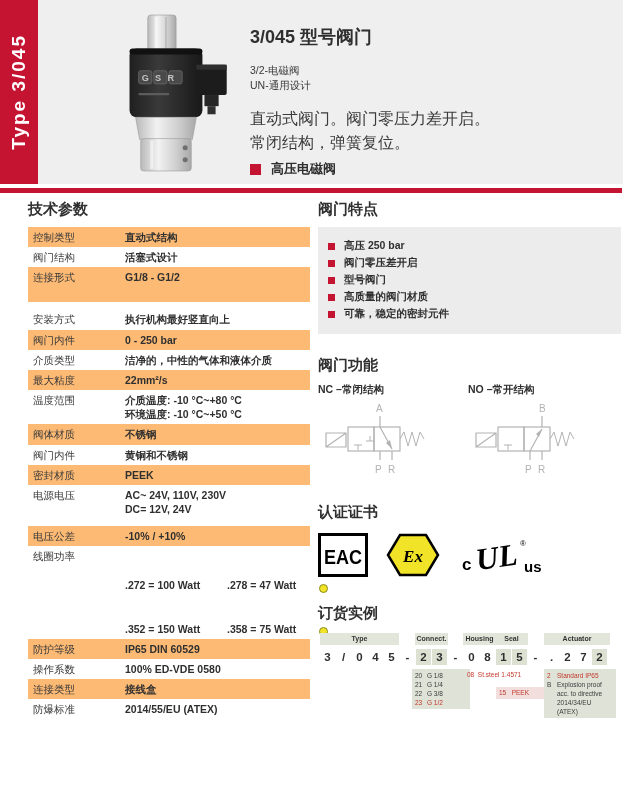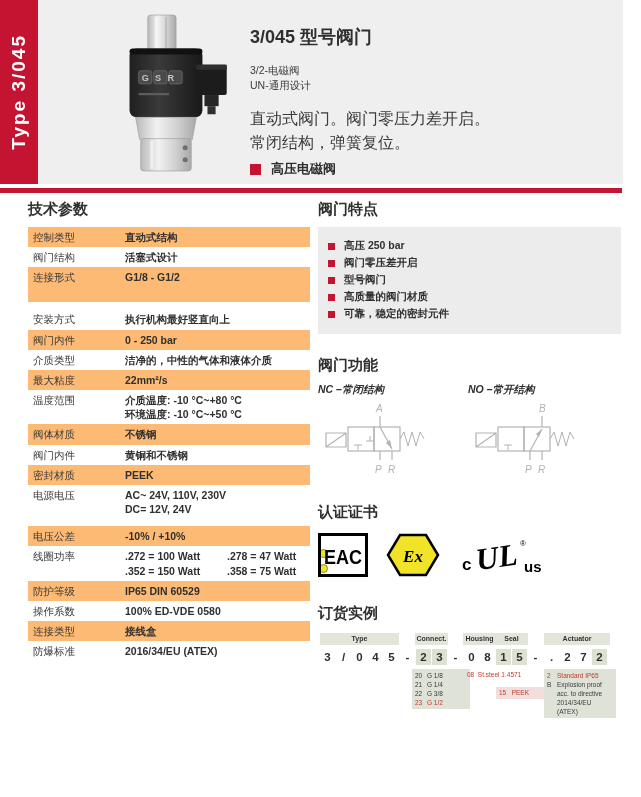--- a/index.html
+++ b/index.html
@@ -33,37 +33,37 @@
 
   
   .left-col { position:absolute; left:28px; top:200px; width:282px; }
   .section-h { font-size:15px; font-weight:bold; color:#2f2f2f; margin-bottom:8px; }
   .trow { display:flex; padding:3px 5px 3px 5px; font-size:10.5px; line-height:1.35; }
   .trow.shaded { background:#fdba74;justify-content:flex-end; }
   .trow.tall { min-height:35px; }
   .tlabel { width:92px; flex:none; color:#3a3a3a; }
   .tvalue { flex:1; font-weight:bold; color:#2f2f2f; }
   .gap6 { height:7px; }
-  .coil-line { display:flex; align-items:flex-start; }
+  .coil-line { display:flex; align-items:flex-end;margin-top:29px; }
   .coil-a { width:102px; }
   .coil-b { width:92px; }
   .ex-dot {
     width:9px; height:9px; border-radius:50%; background:#f1e428; border:1px solid #8a8a1f;
     display:inline-block; font-size:6px; line-height:7px; text-align:center; color:#333; font-weight:bold;
   }
 
   
   .right-col { position:absolute; left:318px; top:200px; width:303px; }
   .feature-box { background:#ececec; padding:9px 10px 10px 10px; margin-top:2px; }
   .feat-item { display:flex; align-items:center; margin:3px 0; }
   .feat-sq { width:7px; height:7px; background:#c41432; margin-right:9px; flex:none; }
   .feat-text { font-size:10.5px; font-weight:bold; color:#2f2f2f; }
 
   .func-h { margin-top:22px; }
-  .func-row { display:flex; margin-top:6px;font-style:italic; }
+  .func-row { display:flex; margin-top:6px; }
   .func-cell { width:150px; }
   .func-label { font-size:10.5px; font-weight:bold; color:#2f2f2f; }
   .func-label .dim { font-weight:bold; }
   .func-svg { margin-top:6px; }
 
   .cert-h { margin-top:18px;font-family:Liberation Serif, serif; }
   .cert-row { display:flex; align-items:center; margin-top:10px; gap:18px; }
 
   .order-h { margin-top:26px; }
   .order-box { position:relative; width:300px; height:100px; margin-top:10px; font-family:"Liberation Sans",sans-serif; }
@@ -237,21 +237,21 @@
   <div class="trow">
     <div class="tlabel">操作系数</div>
     <div class="tvalue">100% ED-VDE  0580</div>
   </div>
   <div class="trow shaded">
     <div class="tlabel">连接类型</div>
     <div class="tvalue">接线盒</div>
   </div>
   <div class="trow">
     <div class="tlabel">防爆标准</div>
-    <div class="tvalue">2016/34/EU (ATEX)</div>
+    <div class="tvalue">2014/55/EU (ATEX)</div>
   </div>
 </div>
 
 <div class="right-col">
 
   <div class="section-h">阀门特点</div>
   <div class="feature-box">
     <div class="feat-item">
       <span class="feat-sq"></span>
       <span class="feat-text">高压 250 bar</span>

